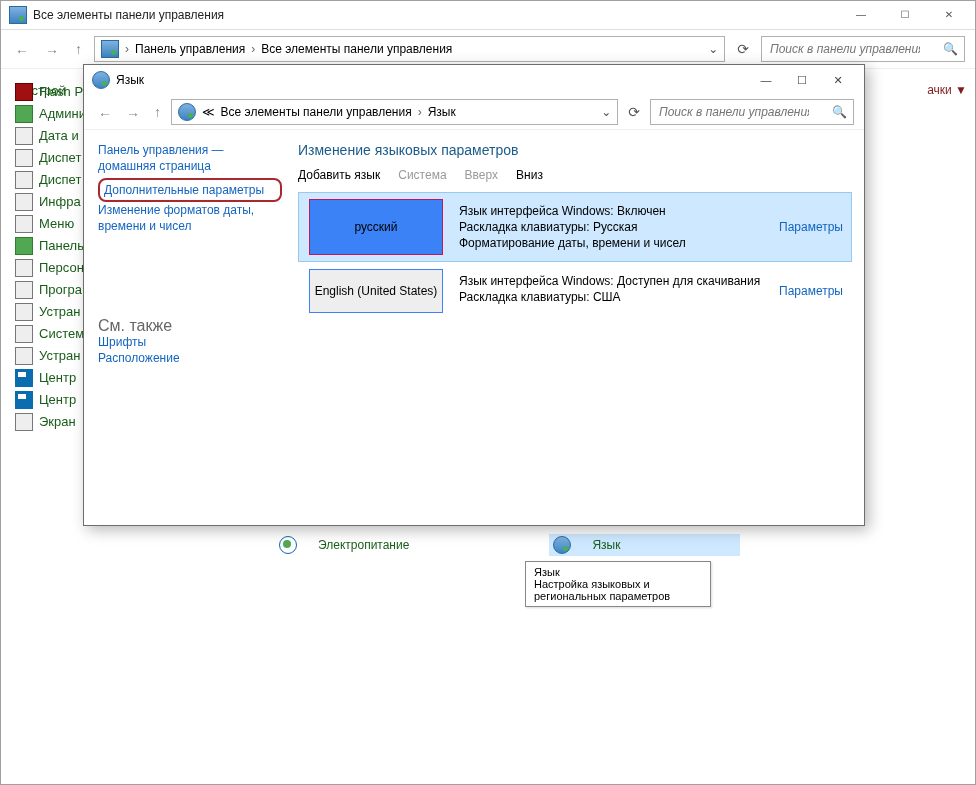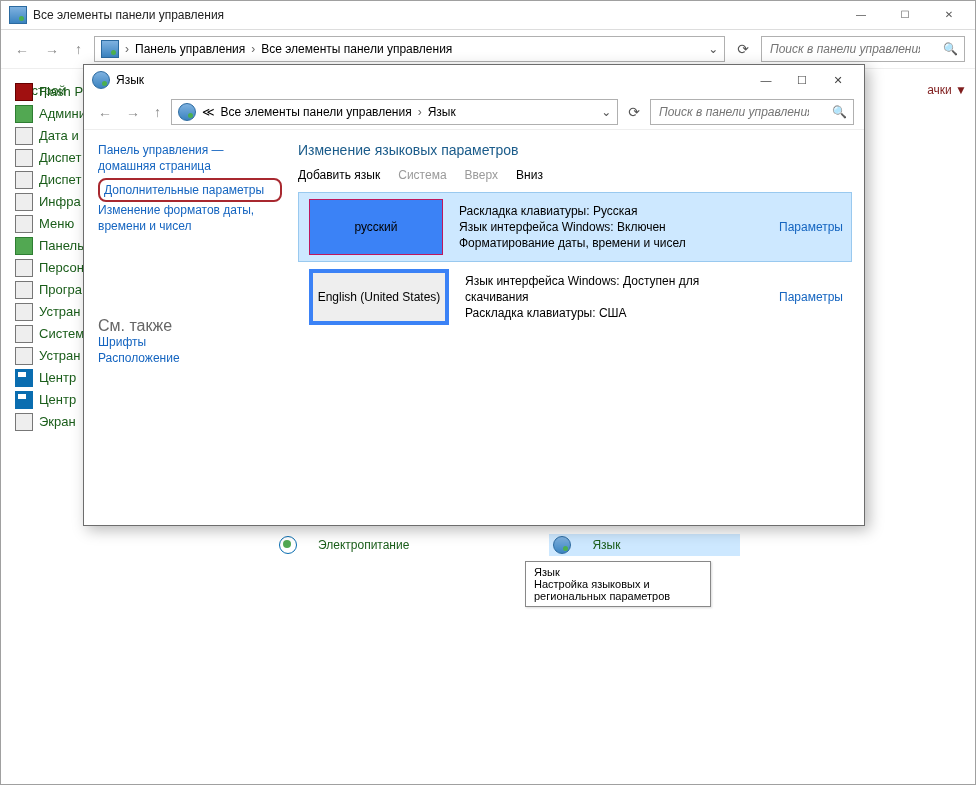--- a/index.html
+++ b/index.html
@@ -49,21 +49,21 @@
 .mside .hilite{display:block;color:#1565c0;border:2px solid #a8282f;border-radius:8px;padding:2px 4px;margin-top:4px}
 .mside .see{font-size:16px;color:#666;margin-top:84px}
 .mmain{flex:1;padding:12px 12px 0 6px}
 .mmain h2{font-size:14px;color:#1a5b8a;font-weight:normal;margin:0 0 10px 0}
 .mmain p{font-size:12px;margin:0 0 14px 0;line-height:16px}
 .cmds{font-size:12px;display:flex;gap:18px;margin-bottom:10px}
 .cmds .on{color:#000;cursor:pointer}
 .cmds .off{color:#9a9a9a}
 .langrow{display:flex;align-items:stretch;border:1px solid transparent}
 .langrow.sel{background:#cde8ff;border:1px solid #99c9ef}
-.langbox{width:124px;margin:6px 10px;border:4px solid #3b82f6;background:#eee;display:flex;align-items:center;justify-content:center;font-size:12px;text-align:center;padding:14px 4px}
+.langbox{width:124px;margin:6px 10px;border:1px solid #3b82f6;background:#eee;display:flex;align-items:center;justify-content:center;font-size:12px;text-align:center;padding:14px 4px}
 .langrow.sel .langbox{background:#3b82f6;border:1px solid #be185d}
 .langinfo{flex:1;font-size:12px;padding:10px 6px;line-height:16px}
 .langopt{width:80px;display:flex;align-items:center;justify-content:center;font-size:12px;color:#1565c0;cursor:pointer}
 </style>
 </head>
 <body>
 
 <div class="win">
 
   <div class="titlebar">
@@ -229,22 +229,22 @@
         <div class="cmds">
           <span class="on">Добавить язык</span>
           <span class="off">Система</span>
           <span class="off">Вверх</span>
           <span class="on">Вниз</span>
         </div>
         <div id="langList">
             <div class="langrow sel">
               <div class="langbox">русский</div>
               <div class="langinfo">
+                <div>Язык интерфейса Windows: Включен</div>
                 <div>Раскладка клавиатуры: Русская</div>
-                <div>Язык интерфейса Windows: Включен</div>
                 <div>Форматирование даты, времени и чисел</div>
               </div>
               <div class="langopt">Параметры</div>
             </div>
             <div class="langrow">
               <div class="langbox">English (United States)</div>
               <div class="langinfo">
                 <div>Язык интерфейса Windows: Доступен для скачивания</div>
                 <div>Раскладка клавиатуры: США</div>
               </div>

